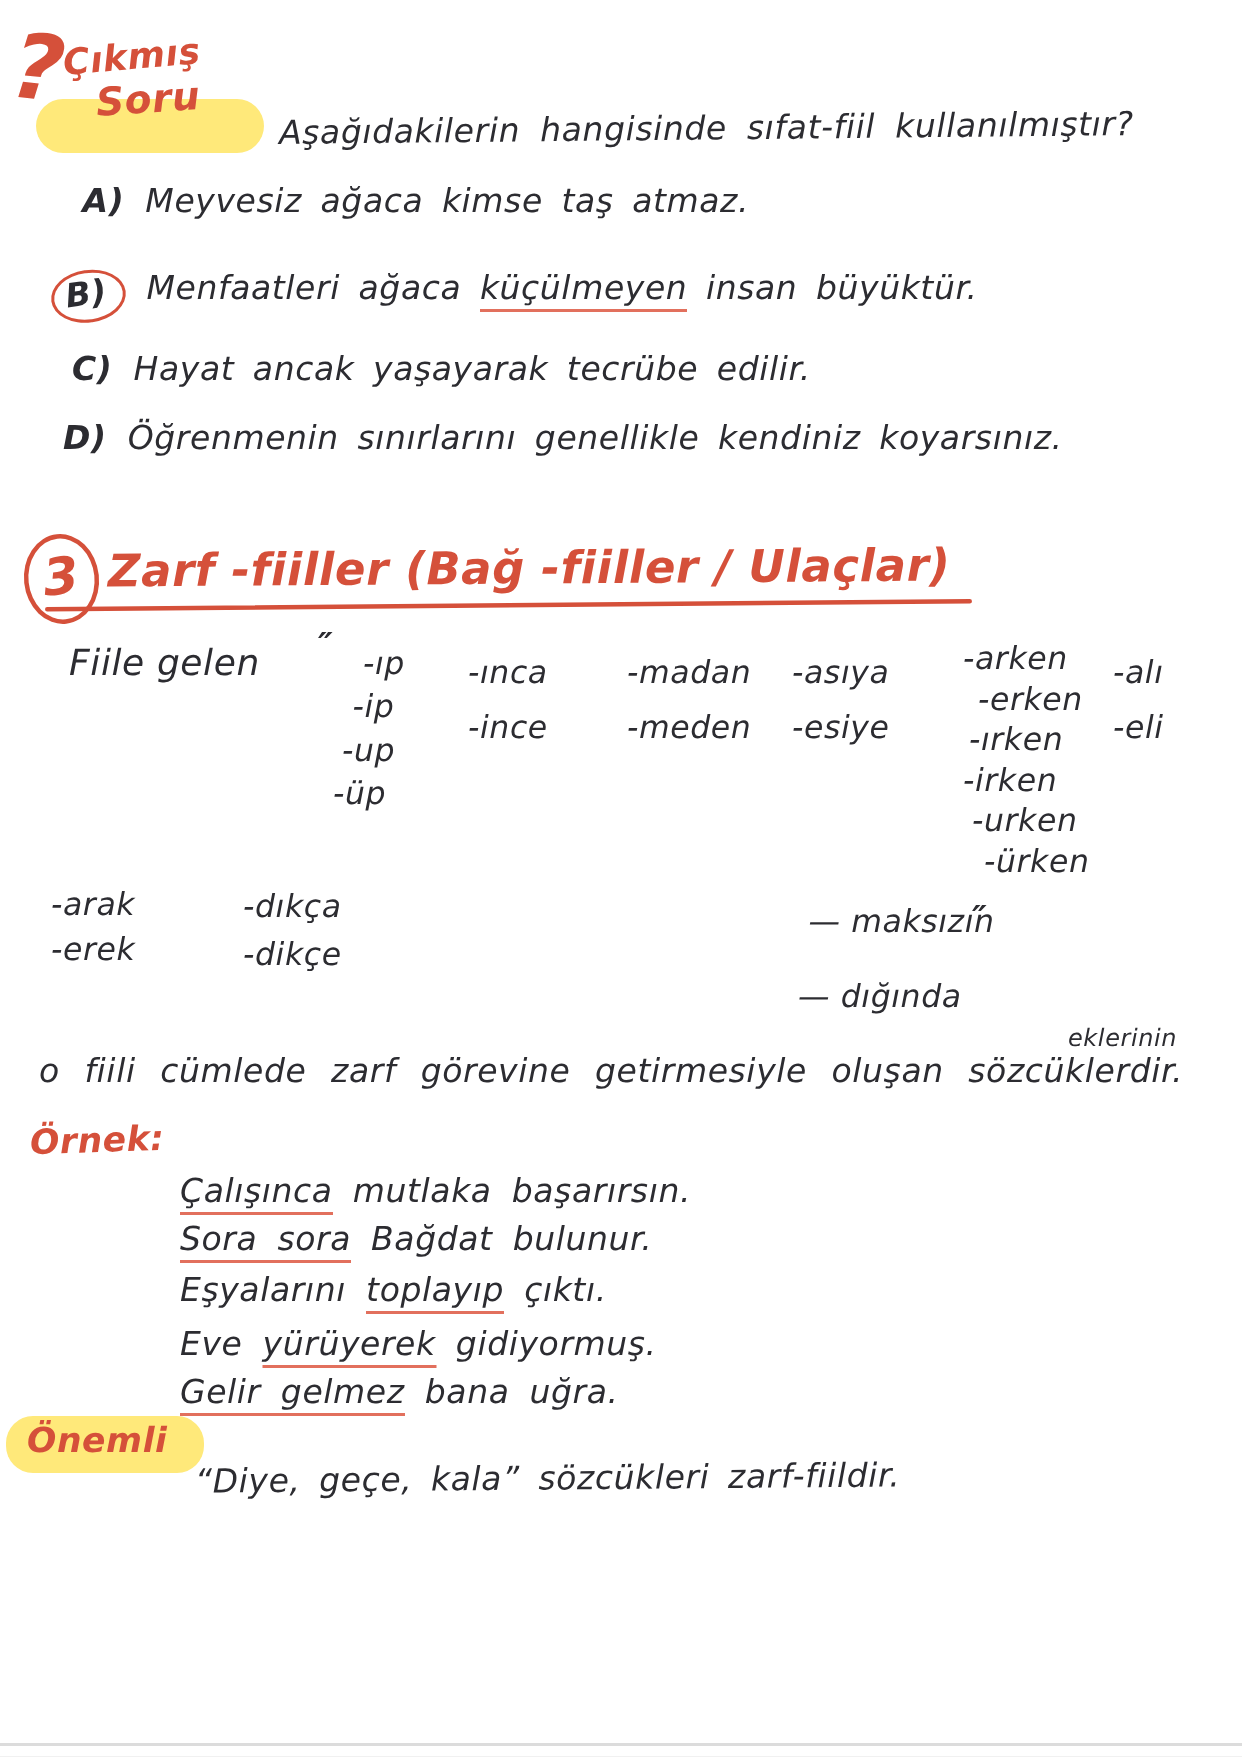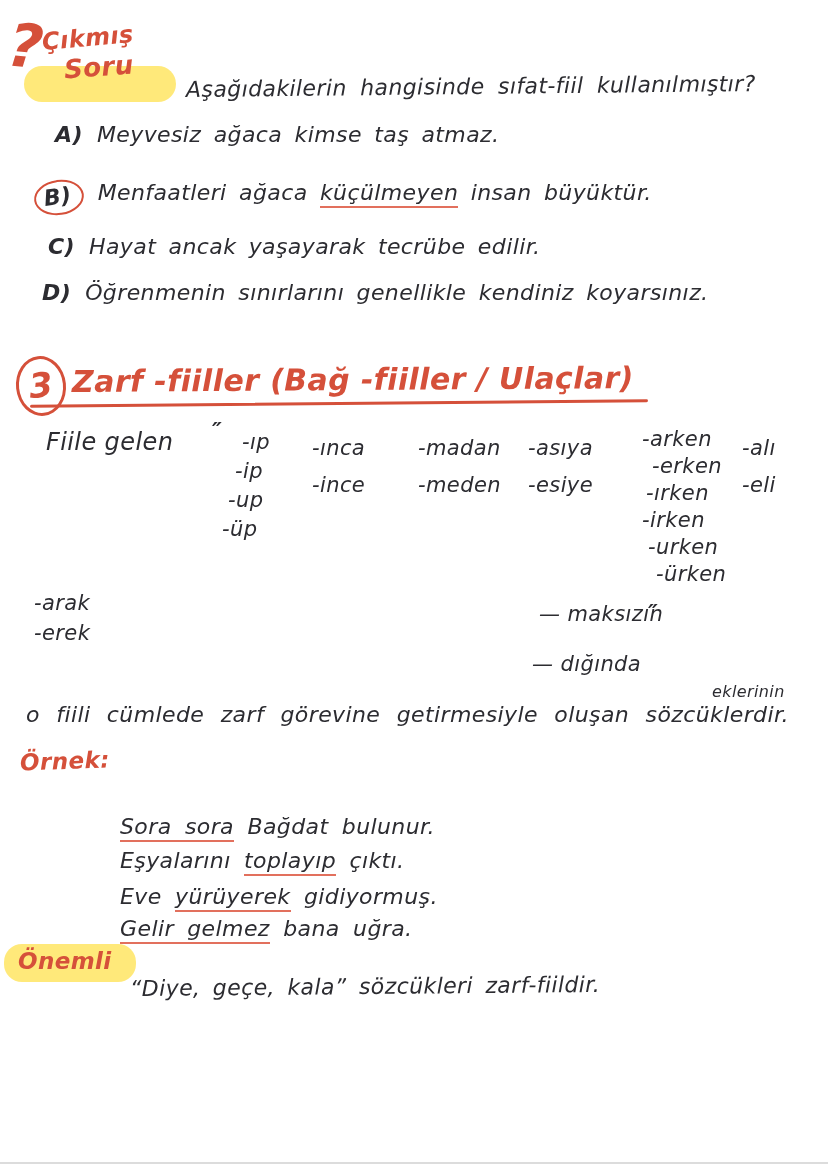--- a/index.html
+++ b/index.html
@@ -113,29 +113,34 @@
     </div>
   <div class="abs ink hand col col-2row" style="left:742px;top:430px;">
       <div>-alı</div>
       <div>-eli</div>
     </div>
 
   <div class="abs ink hand col col-arak" style="left:34px;top:588px;">
       <div>-arak</div>
       <div>-erek</div>
     </div>
+  <div class="abs ink hand col col-dikca" style="left:162px;top:588px;">
+      <div>-dıkça</div>
+      <div>-dikçe</div>
+    </div>
   <div class="abs ink hand single-sfx" style="left:505px;top:602px;">— maksızın</div>
   <div class="abs ink hand quote" style="left:648px;top:600px;">″</div>
   <div class="abs ink hand single-sfx" style="left:498px;top:652px;">— dığında</div>
 
   <div class="abs ink hand def-above" style="left:712px;top:682px;">eklerinin</div>
   <div class="abs ink hand def-line" style="left:26px;top:702px;">o fiili cümlede zarf görevine getirmesiyle oluşan sözcüklerdir.</div>
 
   <div class="abs red ornek hand" style="left:20px;top:748px;">Örnek:</div>
 
+  <div class="abs ink example hand" style="left:120px;top:782px;"><span></span><span class="u-red">Çalışınca</span><span> mutlaka başarırsın.</span></div>
   <div class="abs ink example hand" style="left:120px;top:814px;"><span></span><span class="u-red">Sora sora</span><span> Bağdat bulunur.</span></div>
   <div class="abs ink example hand" style="left:120px;top:848px;"><span>Eşyalarını </span><span class="u-red">toplayıp</span><span> çıktı.</span></div>
   <div class="abs ink example hand" style="left:120px;top:884px;text-align:center;"><span>Eve </span><span class="u-red">yürüyerek</span><span> gidiyormuş.</span></div>
   <div class="abs ink example hand" style="left:120px;top:916px;"><span></span><span class="u-red">Gelir gelmez</span><span> bana uğra.</span></div>
 
   <div class="abs hl-pill" style="left:4px;top:944px;width:132px;height:38px;"></div>
   <div class="abs red onemli-lbl hand" style="left:18px;top:948px;">Önemli</div>
   <div class="abs ink final-line hand" style="left:130px;top:974px;">“Diye, geçe, kala” sözcükleri zarf-fiildir.</div>
 
   <div class="abs bottom-rule" style="left:0;top:1162px;width:828px;"></div>

